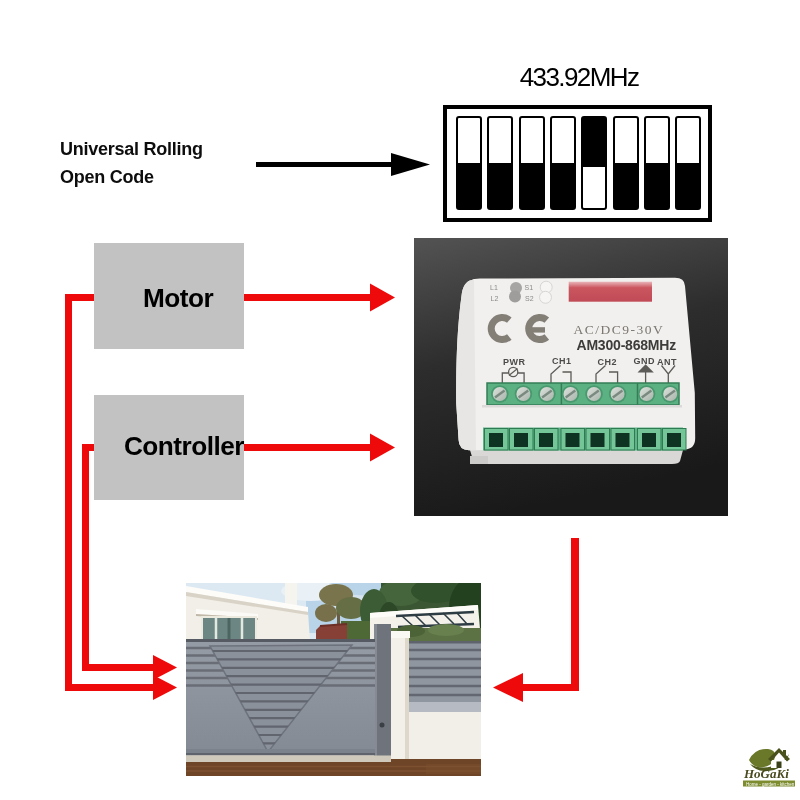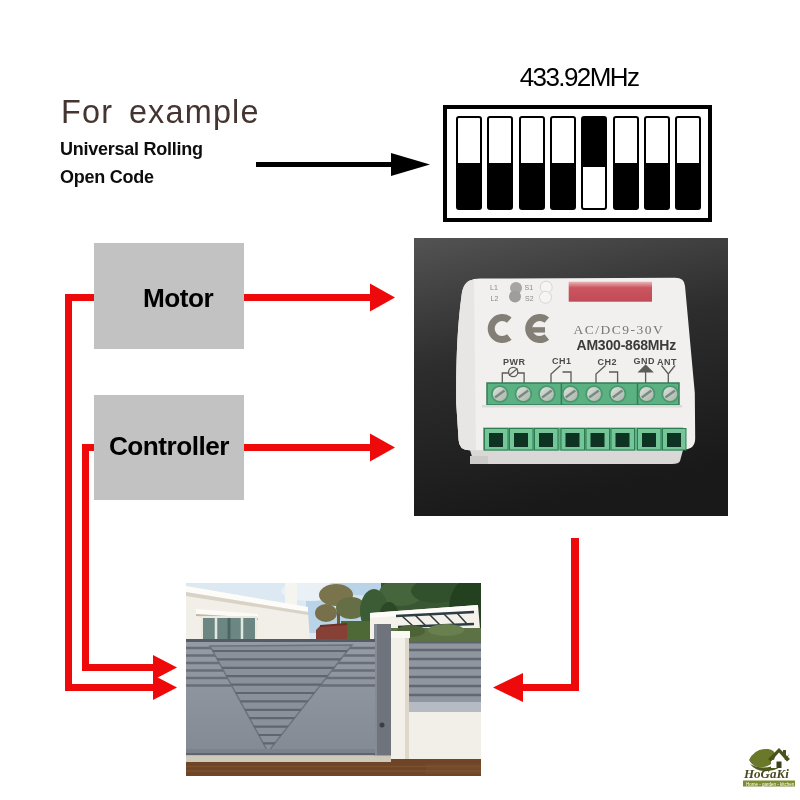--- a/index.html
+++ b/index.html
@@ -5,39 +5,38 @@
 html,body{margin:0;padding:0;background:#fff}
 #page{position:relative;width:800px;height:800px;background:#ffffff;overflow:hidden;font-family:"Liberation Sans",sans-serif}
 .abs{position:absolute}
 .sw{position:absolute;top:116px;width:26px;height:94px;border:2px solid #000;border-radius:3px;box-sizing:border-box;background:linear-gradient(to bottom,#fff 0 50%,#000 50% 100%)}
 .sw5{background:linear-gradient(to bottom,#000 0 54%,#fff 54% 100%)}
 </style>
 </head>
 <body>
 <div id="page">
 
-  <div class="abs" style="left:61px;top:96px;font-size:32.4px;line-height:1;color:#453530;letter-spacing:1.2px;word-spacing:5.5px;">For example</div>
   <div class="abs" style="left:60px;top:134.7px;font-size:18px;font-weight:bold;color:#0d0d0d;line-height:28.2px;letter-spacing:-0.25px;">Universal Rolling<br>Open Code</div>
 
   <div class="abs" style="left:444px;top:63.5px;width:270px;text-align:center;font-size:26px;line-height:1;color:#000;letter-spacing:-1.6px;">433.92MHz</div>
 
   <div class="abs" style="left:443px;top:105px;width:269px;height:117px;border:4.5px solid #000;box-sizing:border-box;background:#fff"></div>
   <div class="sw" style="left:456px"></div>
   <div class="sw" style="left:487px"></div>
   <div class="sw" style="left:519px"></div>
   <div class="sw" style="left:550px"></div>
   <div class="sw sw5" style="left:581px"></div>
   <div class="sw" style="left:613px"></div>
   <div class="sw" style="left:644px"></div>
   <div class="sw" style="left:675px"></div>
 
   <div class="abs" style="left:94px;top:243px;width:150px;height:106px;background:#c3c2c2;"></div>
   <div class="abs" style="left:94px;top:285.3px;width:168px;text-align:center;font-size:26.2px;font-weight:bold;line-height:1;color:#000;letter-spacing:-0.5px;">Motor</div>
   <div class="abs" style="left:94px;top:395px;width:150px;height:105px;background:#c3c2c2;"></div>
-  <div class="abs" style="left:94px;top:432.7px;width:150px;text-align:center;font-size:26.2px;font-weight:bold;line-height:1;color:#000;letter-spacing:-0.5px;">Controller</div>
+  <div class="abs" style="left:94px;top:432.7px;width:150px;text-align:right;font-size:26.2px;font-weight:bold;line-height:1;color:#000;letter-spacing:-0.5px;">Controller</div>
 
   <svg class="abs" style="left:0;top:0" width="800" height="800" viewBox="0 0 800 800">
 
     <rect x="256" y="162" width="137" height="5" fill="#000"></rect>
     <polygon points="391,153 430,164.5 391,176" fill="#000"></polygon>
     <g fill="#ee0a0a">
 
       <rect x="244" y="294" width="127" height="7"></rect>
       <polygon points="370,283.5 395,297.5 370,311.5"></polygon>
 

